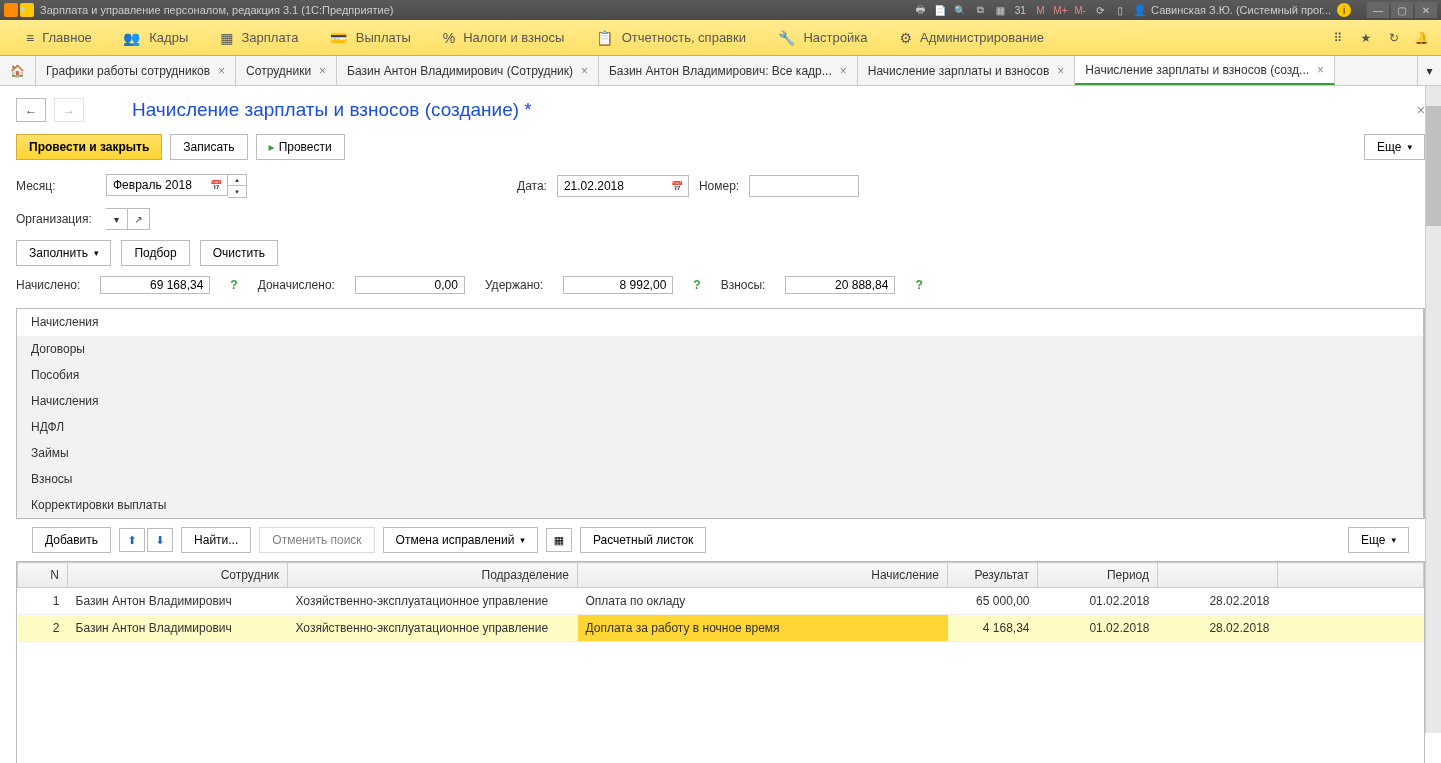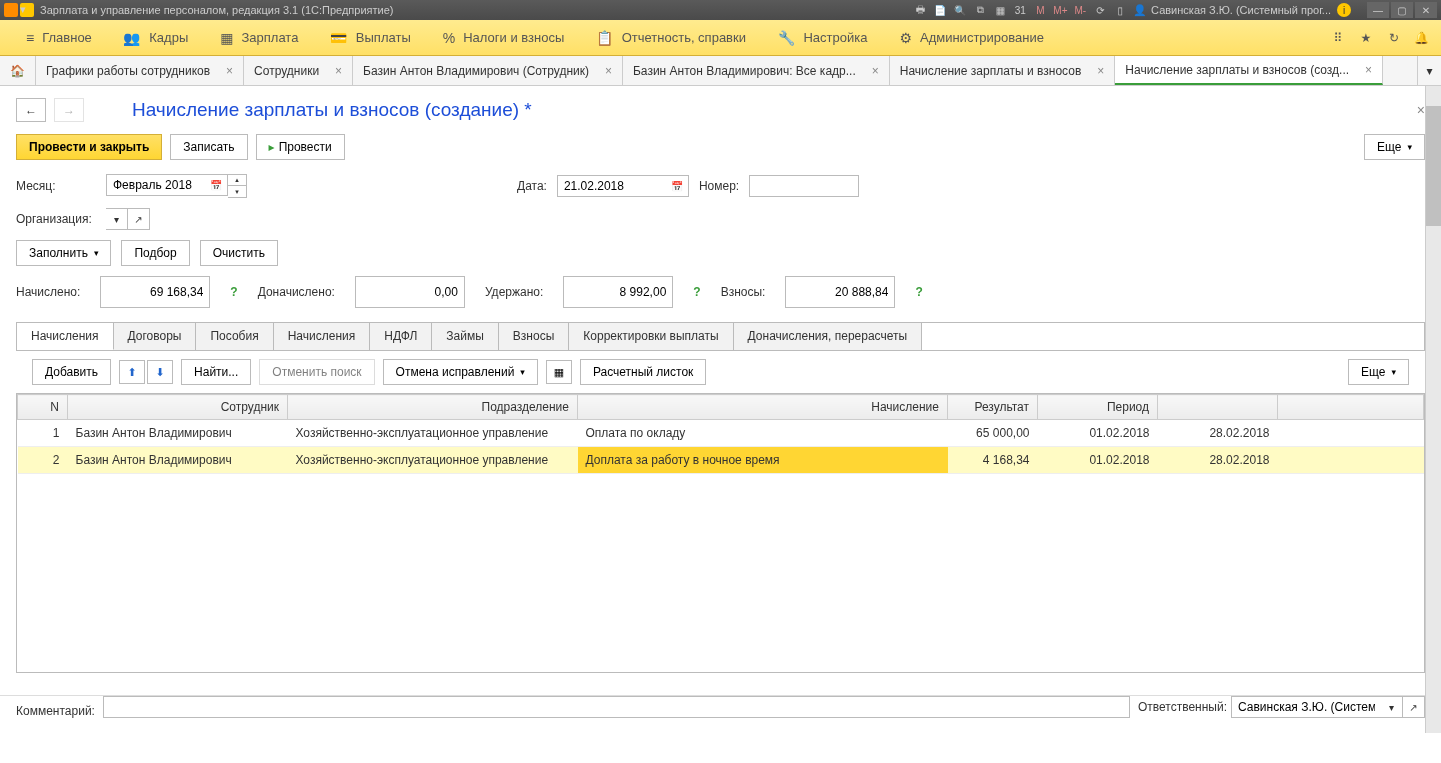--- a/index.html
+++ b/index.html
@@ -20,21 +20,21 @@
 
 .main-menu { background: linear-gradient(#ffeb8f, #ffe066); height: 36px; display: flex; align-items: center; padding: 0 10px; border-bottom: 1px solid #d4af37; }
 .menu-item { display: flex; align-items: center; gap: 8px; padding: 0 16px; cursor: pointer; color: #555; font-size: 13px; }
 .menu-icon { font-size: 14px; color: #555; }
 .menu-right { margin-left: auto; display: flex; gap: 10px; align-items: center; }
 .menu-right-icon { width: 18px; height: 18px; display: flex; align-items: center; justify-content: center; color: #555; }
 
 
 .tabs-bar { background: #f5f5f5; height: 30px; display: flex; align-items: stretch; border-bottom: 1px solid #ccc; }
 .tab-home { width: 36px; display: flex; align-items: center; justify-content: center; border-right: 1px solid #ccc; }
-.tab { display: flex; align-items: center; padding: 0 10px; border-right: 1px solid #ccc; gap: 16px; font-size: 12px; color: #333; cursor: pointer; }
+.tab { display: flex; align-items: center; padding: 0 10px; border-right: 1px solid #ccc; gap: 8px; font-size: 12px; color: #333; cursor: pointer; }
 .tab.active { background: #fff; border-bottom: 2px solid #3a9d3a; }
 .tab-close { color: #888; font-size: 12px; cursor: pointer; }
 .tab-dropdown { width: 24px; display: flex; align-items: center; justify-content: center; border-left: 1px solid #ccc; margin-left: auto; }
 
 
 .page { padding: 12px 16px; }
 
 
 .nav-row { display: flex; align-items: center; gap: 8px; margin-bottom: 12px; }
 .nav-btn { width: 30px; height: 24px; border: 1px solid #bbb; background: #fff; display: flex; align-items: center; justify-content: center; cursor: pointer; }
@@ -55,25 +55,25 @@
 .form-input { border: 1px solid #bbb; padding: 3px 6px; font-size: 12px; height: 22px; }
 .input-group { display: flex; }
 .input-group .form-input { border-right: none; }
 .input-addon { border: 1px solid #bbb; border-left: none; background: #fff; width: 22px; height: 22px; display: flex; align-items: center; justify-content: center; cursor: pointer; font-size: 10px; }
 .stepper { display: flex; flex-direction: column; border: 1px solid #bbb; border-left: none; }
 .stepper-btn { height: 11px; width: 18px; font-size: 7px; display: flex; align-items: center; justify-content: center; cursor: pointer; background: #fff; }
 .stepper-btn:first-child { border-bottom: 1px solid #bbb; }
 
 
 .summary-row { display: flex; align-items: center; gap: 20px; margin-bottom: 14px; }
-.summary-input { border: 1px solid #bbb; padding: 3px 6px; font-size: 12px; height: 32px; width: 110px; text-align: right; }
+.summary-input { border: 1px solid #bbb; padding: 3px 6px; font-size: 12px; height: 18px; width: 110px; text-align: right; }
 .help-icon { color: #3a9d3a; font-weight: bold; cursor: pointer; }
 
 
-.sub-tabs { display: flex; border: 1px solid #bbb; border-bottom: none; margin-bottom: 0; }
+.sub-tabs { display: flex; border: 1px solid #bbb; border-bottom: none; margin-bottom: 0; flex-direction: column; }
 .sub-tab { padding: 6px 14px; border-right: 1px solid #bbb; cursor: pointer; font-size: 12px; background: #f2f2f2; }
 .sub-tab.active { background: #fff; border-bottom: 1px solid #fff; }
 
 
 .sub-toolbar { display: flex; align-items: center; gap: 8px; padding: 8px 16px; border-top: 1px solid #bbb; }
 .arrow-btn { width: 26px; height: 24px; border: 1px solid #bbb; background: #fff; display: flex; align-items: center; justify-content: center; font-size: 11px; cursor: pointer; }
 .arrow-btn.up { color: #2266cc; }
 .arrow-btn.down { color: #2266cc; }
 .btn.disabled { opacity: 0.5; }
 
@@ -274,21 +274,20 @@
 
   <div class="sub-tabs">
     <div class="sub-tab active">Начисления</div>
     <div class="sub-tab">Договоры</div>
     <div class="sub-tab">Пособия</div>
     <div class="sub-tab">Начисления</div>
     <div class="sub-tab">НДФЛ</div>
     <div class="sub-tab">Займы</div>
     <div class="sub-tab">Взносы</div>
     <div class="sub-tab">Корректировки выплаты</div>
-    <div class="sub-tab">Доначисления, перерасчеты</div>
   </div>
 
   <div class="sub-toolbar">
     <button class="btn">Добавить</button>
     <div style="display:flex;gap:2px">
       <button class="arrow-btn up">⬆</button>
       <button class="arrow-btn down">⬇</button>
     </div>
     <button class="btn">Найти...</button>
     <button class="btn disabled">Отменить поиск</button>

